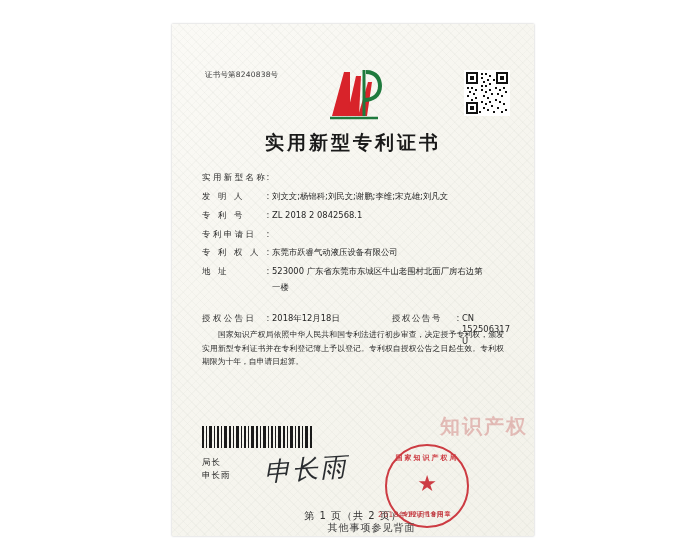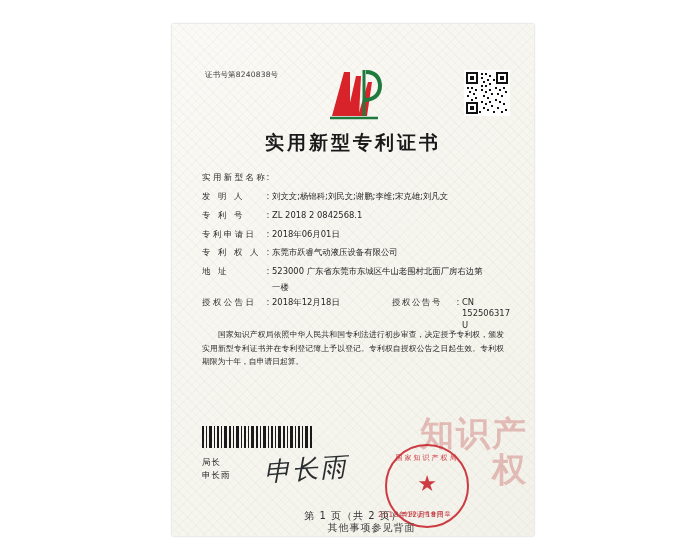--- a/index.html
+++ b/index.html
@@ -115,21 +115,21 @@
   .field-label2 {
     flex: 0 0 62px;
     letter-spacing: 1.6px;
     white-space: nowrap;
   }
   .field-value2 {
     flex: 1;
   }
   .addr-cont {
     margin-top: -3px;
-    margin-bottom: 4px;
+    margin-bottom: 20px;
     font-size: 8.4px;
     color: #1f1f1f;
     padding-left: 0px;
     display: flex;
   }
   .addr-cont .field-label {
     letter-spacing: 8px;
   }
   
   .body-text {
@@ -179,20 +179,21 @@
   
   .seal {
     position: absolute;
     left: 213px;
     top: 420px;
     width: 80px;
     height: 80px;
     border-radius: 50%;
     border: 2.2px solid #c8232c;
     opacity: 0.88;
+    font-weight: bold;
   }
   .seal-star {
     position: absolute;
     left: 50%;
     top: 50%;
     transform: translate(-50%, -58%);
     color: #c8232c;
     font-size: 22px;
     line-height: 1;
   }
@@ -204,21 +205,21 @@
     font-size: 7px;
     letter-spacing: 2px;
   }
   .seal-arc-top { top: 7px; }
   .seal-arc-bottom { bottom: 7px; font-size: 6px; letter-spacing: 1px;}
   
   .watermark {
     position: absolute;
     right: 6px;
     top: 392px;
-    font-size: 34px;
+    font-size: 20px;
     color: rgba(190,60,60,0.30);
     font-weight: bold;
     letter-spacing: 2px;
     line-height: 1.05;
     writing-mode: horizontal-tb;
     width: 118px;
     text-align: right;
     pointer-events: none;
   }
   .seal-date {
@@ -351,21 +352,20 @@
 
       <div class="field-row">
         <div class="field-label">专 利 号</div>
         <div class="field-colon">:</div>
         <div class="field-value">ZL 2018 2 0842568.1</div>
       </div>
 
       <div class="field-row">
         <div class="field-label">专利申请日</div>
         <div class="field-colon">:</div>
-        <div class="field-value">2018年06月01日</div>
       </div>
 
       <div class="field-row">
         <div class="field-label">专 利 权 人</div>
         <div class="field-colon">:</div>
         <div class="field-value">东莞市跃睿气动液压设备有限公司</div>
       </div>
 
       <div class="field-row">
         <div class="field-label">地 址</div>

